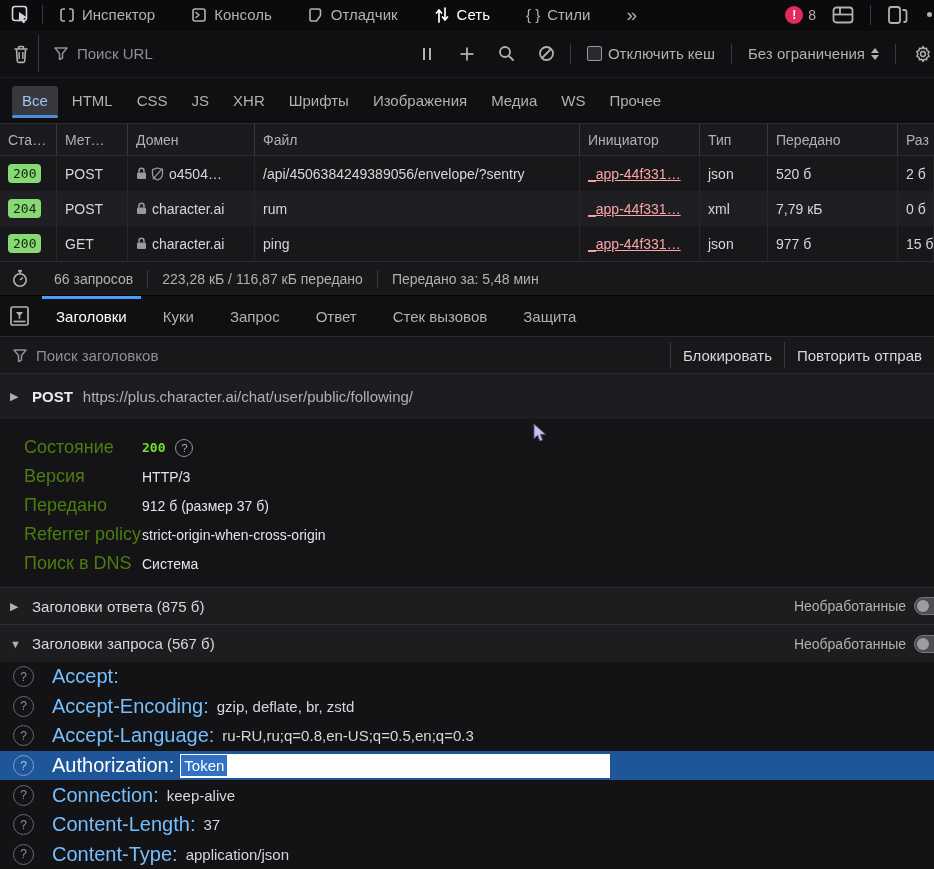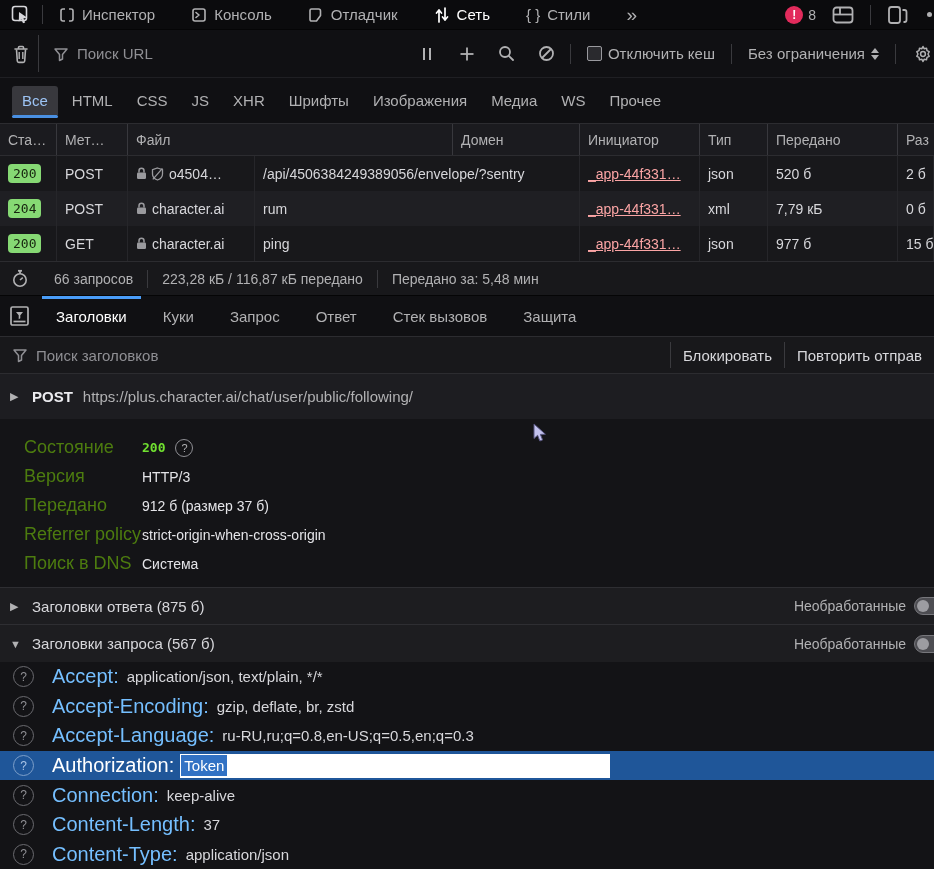--- a/index.html
+++ b/index.html
@@ -22,21 +22,21 @@
   .ttab .glyph { font-size:15px; }
   .ttop-right { margin-left:auto; display:flex; align-items:center; gap:10px; padding-right:2px; }
   .err-badge { width:18px; height:18px; border-radius:50%; background:#e22b5c; color:#fff;
     font-size:12px; font-weight:bold; display:flex; align-items:center; justify-content:center; }
   .err-count { color:#b1b1b3; font-size:14px; }
   .dot-cut { width:5px; height:5px; border-radius:50%; background:#b1b1b3; margin-left:2px; }
 
   
   .toolbar-net { height:48px; background:#101013; display:flex; align-items:center; flex:0 0 auto; border-bottom:1px solid #1f1f23; }
   .icon-btn { display:flex; align-items:center; justify-content:center; width:34px; height:30px; }
-  .url-search { display:flex; align-items:flex-end; gap:8px; flex:1; margin-left:14px; }
+  .url-search { display:flex; align-items:flex-start; gap:8px; flex:1; margin-left:14px; }
   .url-search input, .hsearch input {
     background:transparent; border:none; outline:none; color:#d7d7db; font-size:15px;
     font-family:"Liberation Sans",sans-serif; width:100%;
   }
   .url-search input::placeholder, .hsearch input::placeholder { color:#8f8f94; }
   .net-right { display:flex; align-items:center; gap:6px; }
   .checkbox { width:15px; height:15px; border:1px solid #9a9a9f; border-radius:2px; background:#2a2a2e; margin:0 6px 0 10px; }
   .chk-label { color:#b1b1b3; font-size:15px; margin-right:10px; white-space:nowrap; }
   .throttle { display:flex; align-items:center; gap:6px; color:#b1b1b3; font-size:15px; padding:0 10px; white-space:nowrap; }
   .updown { display:flex; flex-direction:column; gap:2px; }
@@ -301,22 +301,22 @@
     <span class="fitem">Шрифты</span>
     <span class="fitem">Изображения</span>
     <span class="fitem">Медиа</span>
     <span class="fitem">WS</span>
     <span class="fitem">Прочее</span>
   </div>
 
   <div class="grid-header">
     <div class="gc c-status">Ста…</div>
     <div class="gc c-method">Мет…</div>
+    <div class="gc c-domain">Домен</div>
     <div class="gc c-file">Файл</div>
-    <div class="gc c-domain">Домен</div>
     <div class="gc c-init">Инициатор</div>
     <div class="gc c-type">Тип</div>
     <div class="gc c-trans">Передано</div>
     <div class="gc c-size">Раз</div>
   </div>
 
   <div class="grid-rows">
     <div class="grid-row">
       <div class="gc c-status">
           <span class="status-badge">200</span>
@@ -497,21 +497,20 @@
       <span class="toggle">
           <span class="knob"></span>
         </span>
     </div>
   </div>
 
   <div class="hlist">
     <div class="hrow">
       <span class="hq">?</span>
       <span class="hname">Accept:</span>
-      <span class="hval">application/json, text/plain, */*</span>
     </div>
     <div class="hrow">
       <span class="hq">?</span>
       <span class="hname">Accept-Encoding:</span>
       <span class="hval">gzip, deflate, br, zstd</span>
     </div>
     <div class="hrow">
       <span class="hq">?</span>
       <span class="hname">Accept-Language:</span>
       <span class="hval">ru-RU,ru;q=0.8,en-US;q=0.5,en;q=0.3</span>

